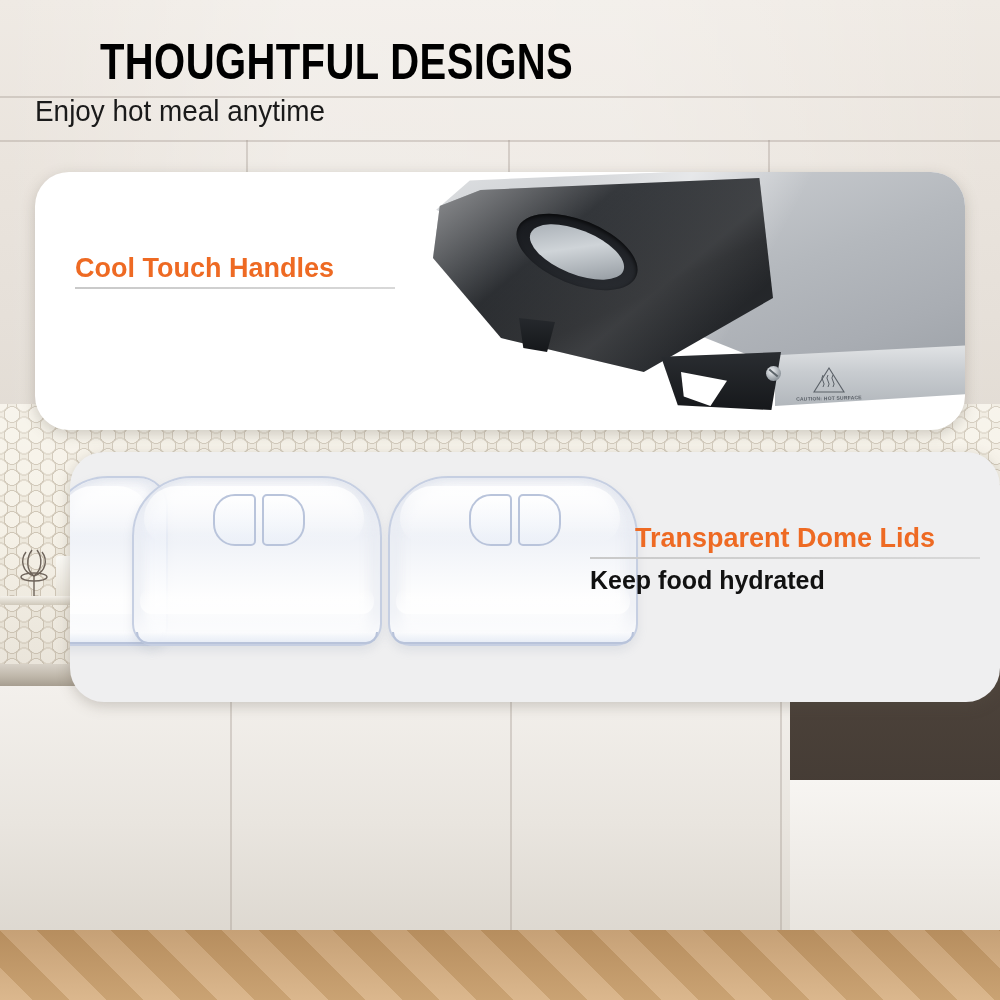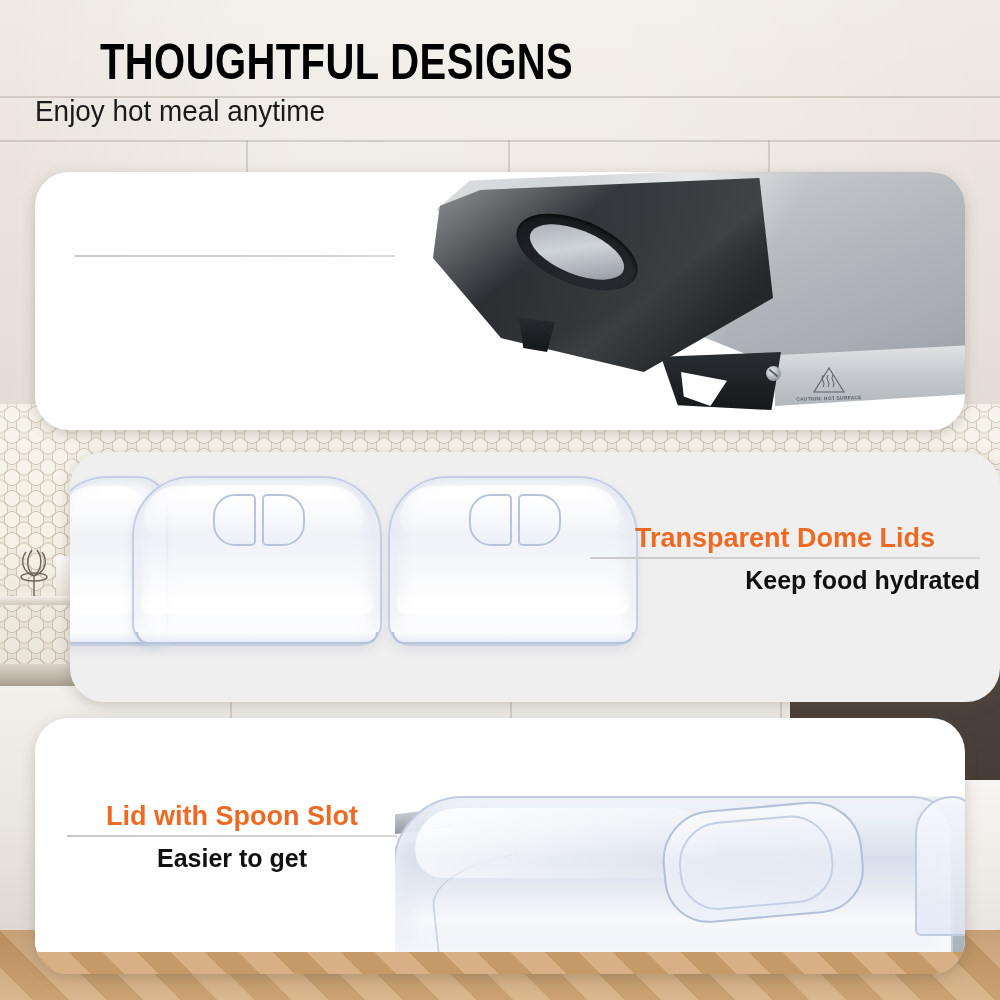--- a/index.html
+++ b/index.html
@@ -157,21 +157,21 @@
     line-height:30px;
   }
   .sub.center { text-align:center; }
 
   #card1 .card-text { left:40px; top:80px; width:320px; }
   #card1 .heading   { text-align:left; }
   #card1 .sub       { text-align:left; padding-left:14px; }
 
   #card2 .card-text { left:520px; top:70px; width:390px; }
   #card2 .heading   { text-align:center; }
-  #card2 .sub       { text-align:right; }
+  #card2 .sub       { text-align:left; }
 
   #card3 .card-text { left:32px; top:82px; width:330px; }
   #card3 .heading   { text-align:center; }
   #card3 .sub       { text-align:center; }
 
   
   .p1 { position:absolute; left:0; top:0; width:930px; height:258px; }
 
   .p1-steel-top {
     position:absolute; left:390px; top:0px; width:560px; height:210px;
@@ -411,20 +411,21 @@
       <div class="p1-black-sheen"></div>
       <div class="p1-slot-outer"></div>
       <div class="p1-slot-inner"></div>
       <div class="p1-foot"></div>
       <div class="p1-leg"></div>
       <div class="p1-leg-notch"></div>
       <div class="p1-screw"></div>
     </div>
 
     <div class="card-text">
+      <div class="heading">Cool Touch Handles</div>
       <div class="divider"></div>
     </div>
   </div>
 
   <div class="caution">
     <svg class="caution-tri" viewBox="0 0 34 28" aria-hidden="true">
       <polygon points="17,2 32,26 2,26" fill="none" stroke="#5a6067" stroke-width="1.1"></polygon>
       <g fill="none" stroke="#5a6067" stroke-width="1">
         <path d="M11 21 q2.2 -3 0 -6 q-2.2 -3 0 -6"></path>
         <path d="M16 21 q2.2 -3 0 -6 q-2.2 -3 0 -6"></path>
@@ -463,35 +464,14 @@
       </div>
     </div>
 
     <div class="card-text">
       <div class="heading">Transparent Dome Lids</div>
       <div class="divider"></div>
       <div class="sub center">Keep food hydrated</div>
     </div>
   </div>
 
-  <div class="card" id="card3">
-    <div class="p3">
-      <div class="p3-pan"></div>
-      <div class="p3-rim"></div>
-      <div class="p3-lid">
-        <div class="p3-lid-gloss"></div>
-        <div class="p3-lid-crease"></div>
-        <div class="p3-spoon-slot"></div>
-      </div>
-      <div class="p3-lid2"></div>
-      <div class="p3-white-left"></div>
-      <div class="p3-wood"></div>
-      <div class="p3-wood-mask"></div>
-    </div>
-
-    <div class="card-text">
-      <div class="heading">Lid with Spoon Slot</div>
-      <div class="divider"></div>
-      <div class="sub center">Easier to get</div>
-    </div>
-  </div>
 
 </div>
 
 </body></html>

